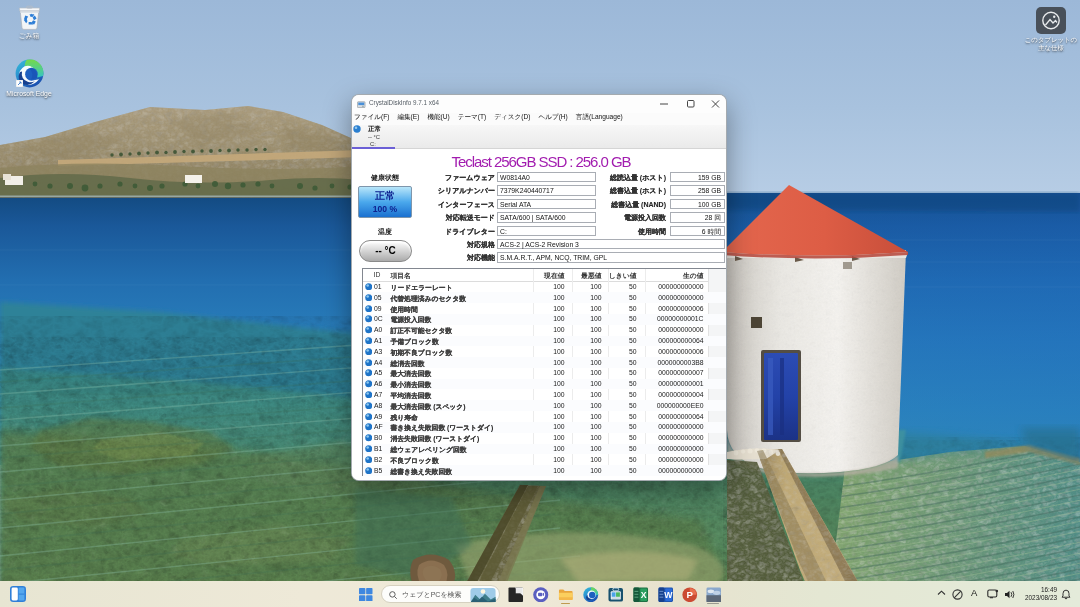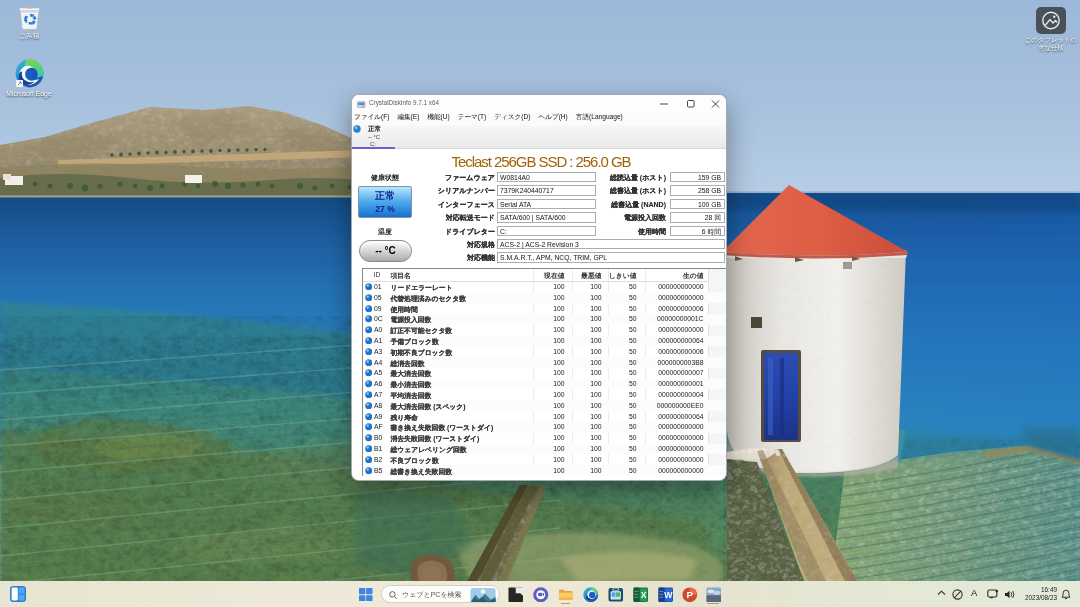--- a/index.html
+++ b/index.html
@@ -383,26 +383,26 @@
           <circle cx="4" cy="4" r="3.7" fill="#2a7fd0"></circle>
           <circle cx="3" cy="2.8" r="1.3" fill="#9fd0f2" opacity=".9"></circle>
         </svg>
     <span class="abs" style="left:16px;top:0px;font-size:6.6px;color:#111;font-weight:bold;">正常</span>
     <span class="abs" style="left:16px;top:8.5px;font-size:5.8px;color:#333;">-- °C</span>
     <span class="abs" style="left:18px;top:16px;font-size:5.8px;color:#333;">C:</span>
     <div class="abs" style="left:0;top:22px;width:43px;height:2px;background:#6b5fd6;"></div>
   </div>
 
   <div class="abs" style="left:0;top:54px;width:100%;height:333px;background:#fff;">
-    <div class="abs" style="left:2px;top:5px;width:100%;text-align:center;font-size:15px;letter-spacing:-1.05px;line-height:15px;color:#a16207;">Teclast 256GB SSD : 256.0 GB</div>
+    <div class="abs" style="left:2px;top:5px;width:100%;text-align:center;font-size:15px;letter-spacing:-1.05px;line-height:15px;color:#a21caf;">Teclast 256GB SSD : 256.0 GB</div>
 
     <div class="abs" style="left:6px;top:24px;width:54px;text-align:center;font-size:7px;color:#222;font-weight:bold;">健康状態</div>
     <div class="abs" style="left:6px;top:37px;width:54px;height:32px;border:1px solid #7e96ac;border-radius:2px;background:linear-gradient(#b8e6fa,#4aa8ec 50%,#1a70d0);box-sizing:border-box;text-align:center;">
       <div style="font-size:10px;font-weight:bold;color:#0e2290;margin-top:2px;">正常</div>
-      <div style="font-size:8.6px;font-weight:bold;color:#0e2290;margin-top:1px;">27 %</div>
+      <div style="font-size:8.6px;font-weight:bold;color:#0e2290;margin-top:1px;">100 %</div>
     </div>
     <div class="abs" style="left:6px;top:78px;width:54px;text-align:center;font-size:7px;color:#222;font-weight:bold;">温度</div>
     <div class="abs" style="left:7px;top:91px;width:53px;height:22px;border:1px solid #8a8a8a;border-radius:11px;background:linear-gradient(#ffffff,#ababab);box-shadow:inset 0 2px 2px rgba(255,255,255,.9);box-sizing:border-box;text-align:center;font-size:10px;font-weight:bold;color:#000;line-height:20px;">-- °C</div>
 
     <div id="fields">
           <div class="abs" style="left:40px;top:22.9px;width:103px;height:11px;line-height:11px;text-align:right;font-size:7px;color:#222;font-weight:bold;-webkit-text-stroke:.1px #333;">ファームウェア</div>
           <div class="abs" style="left:145px;top:22.9px;width:99px;height:10.5px;line-height:10px;border:1px solid #a9adb4;box-sizing:border-box;font-size:6.8px;color:#111;padding-left:2px;">W0814A0</div>
           <div class="abs" style="left:40px;top:36.3px;width:103px;height:11px;line-height:11px;text-align:right;font-size:7px;color:#222;font-weight:bold;-webkit-text-stroke:.1px #333;">シリアルナンバー</div>
           <div class="abs" style="left:145px;top:36.3px;width:99px;height:10.5px;line-height:10px;border:1px solid #a9adb4;box-sizing:border-box;font-size:6.8px;color:#111;padding-left:2px;">7379K240440717</div>
           <div class="abs" style="left:40px;top:49.7px;width:103px;height:11px;line-height:11px;text-align:right;font-size:7px;color:#222;font-weight:bold;-webkit-text-stroke:.1px #333;">インターフェース</div>

